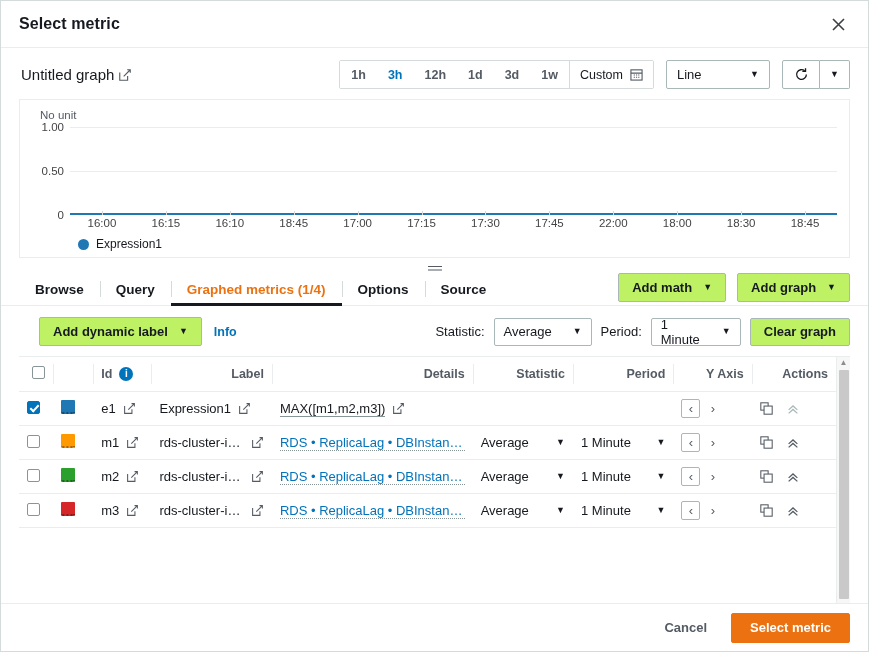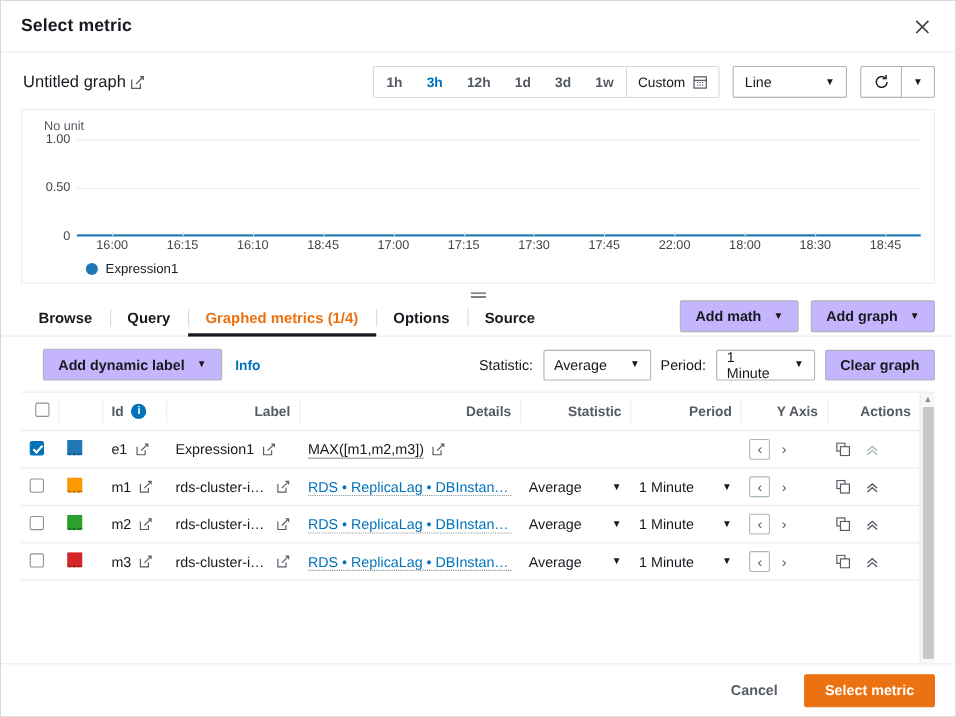--- a/index.html
+++ b/index.html
@@ -145,21 +145,21 @@
     width: 1px; background: #d5dbdb;
   }
   .tab.active { color: #ec7211; }
   .tab.active::after {
     content: ""; position: absolute; left: 0; right: 0; bottom: -1px;
     height: 3px; background: #16191f;
   }
   .tabs-right { margin-left: auto; display: flex; gap: 11px; padding-bottom: 3px; }
   .btn {
     height: 29px; border: 1px solid #aab7b8; border-radius: 2px;
-    background: #c4b5fd; display: inline-flex; align-items: center;
+    background: #bef264; display: inline-flex; align-items: center;
     padding: 0 13px; gap: 11px; font-size: 13px; font-weight: bold;
     color: #16191f; cursor: pointer; white-space: nowrap;
   }
   
   .toolbar {
     display: flex; align-items: center; gap: 12px;
     padding: 11px 18px 10px 38px;
   }
   .info-link { color: #0073bb; font-size: 12.5px; font-weight: bold; cursor: pointer; }
   .toolbar-right { margin-left: auto; display: flex; align-items: center; gap: 9px; }

